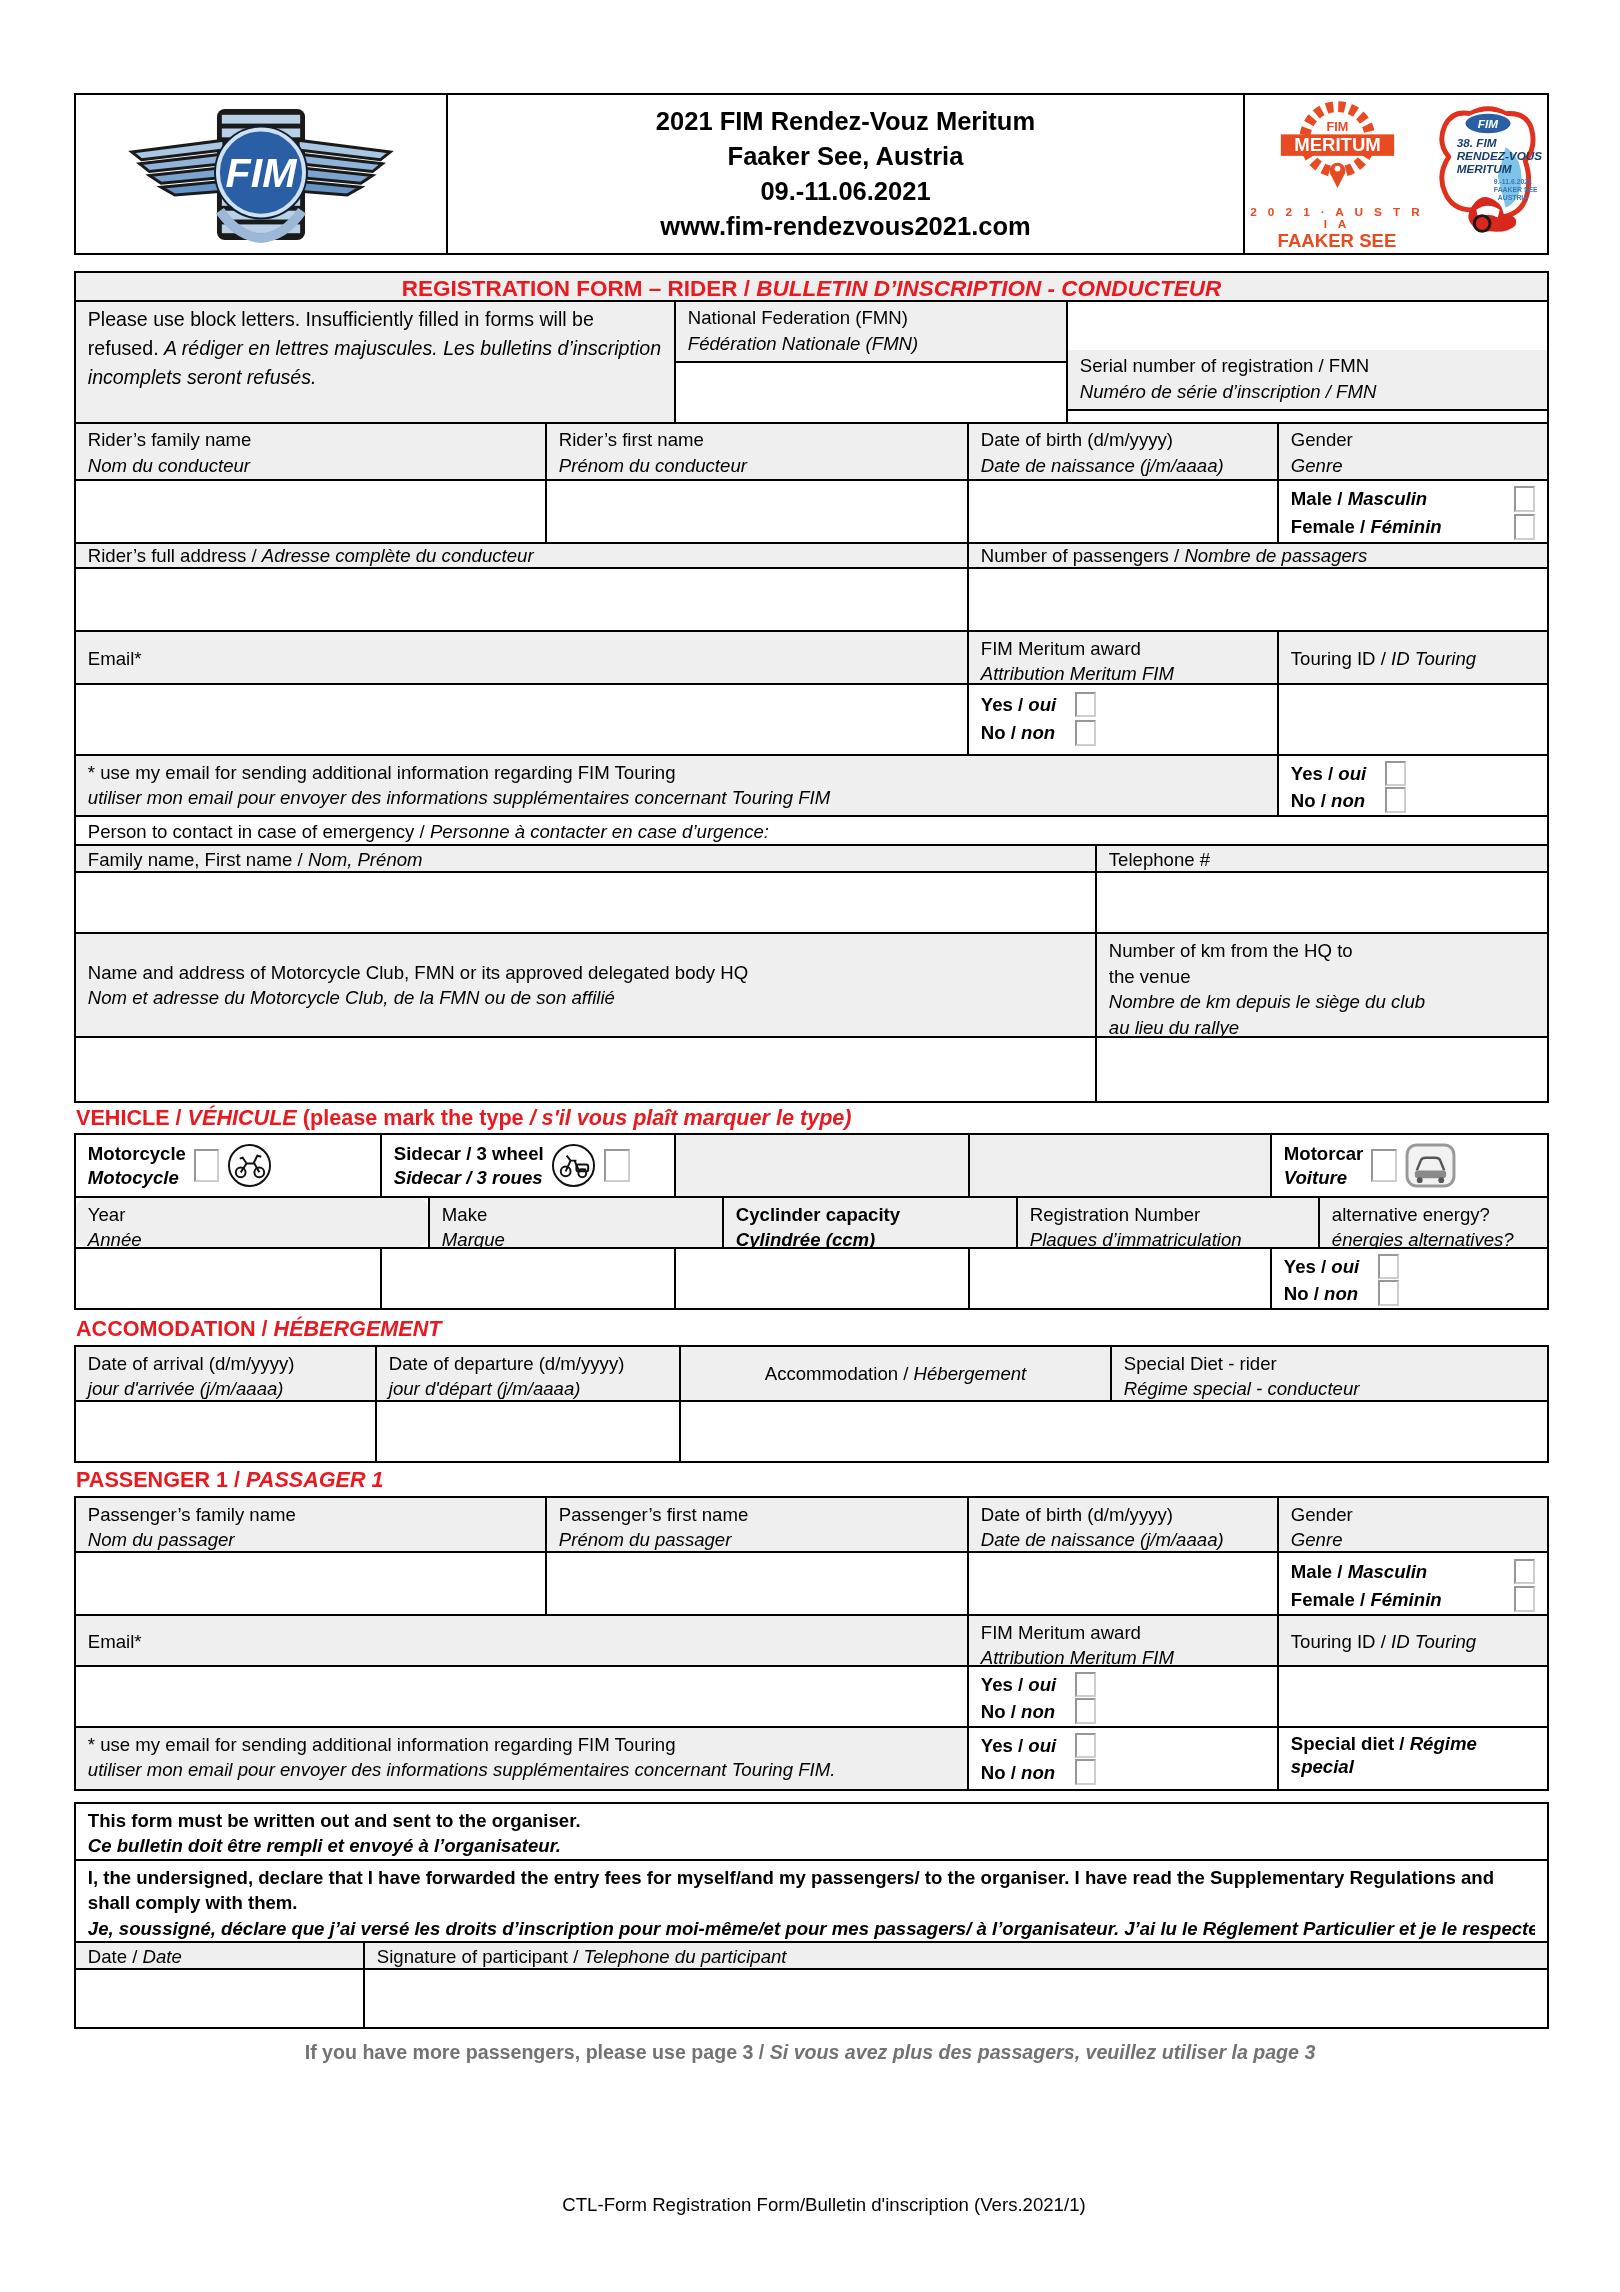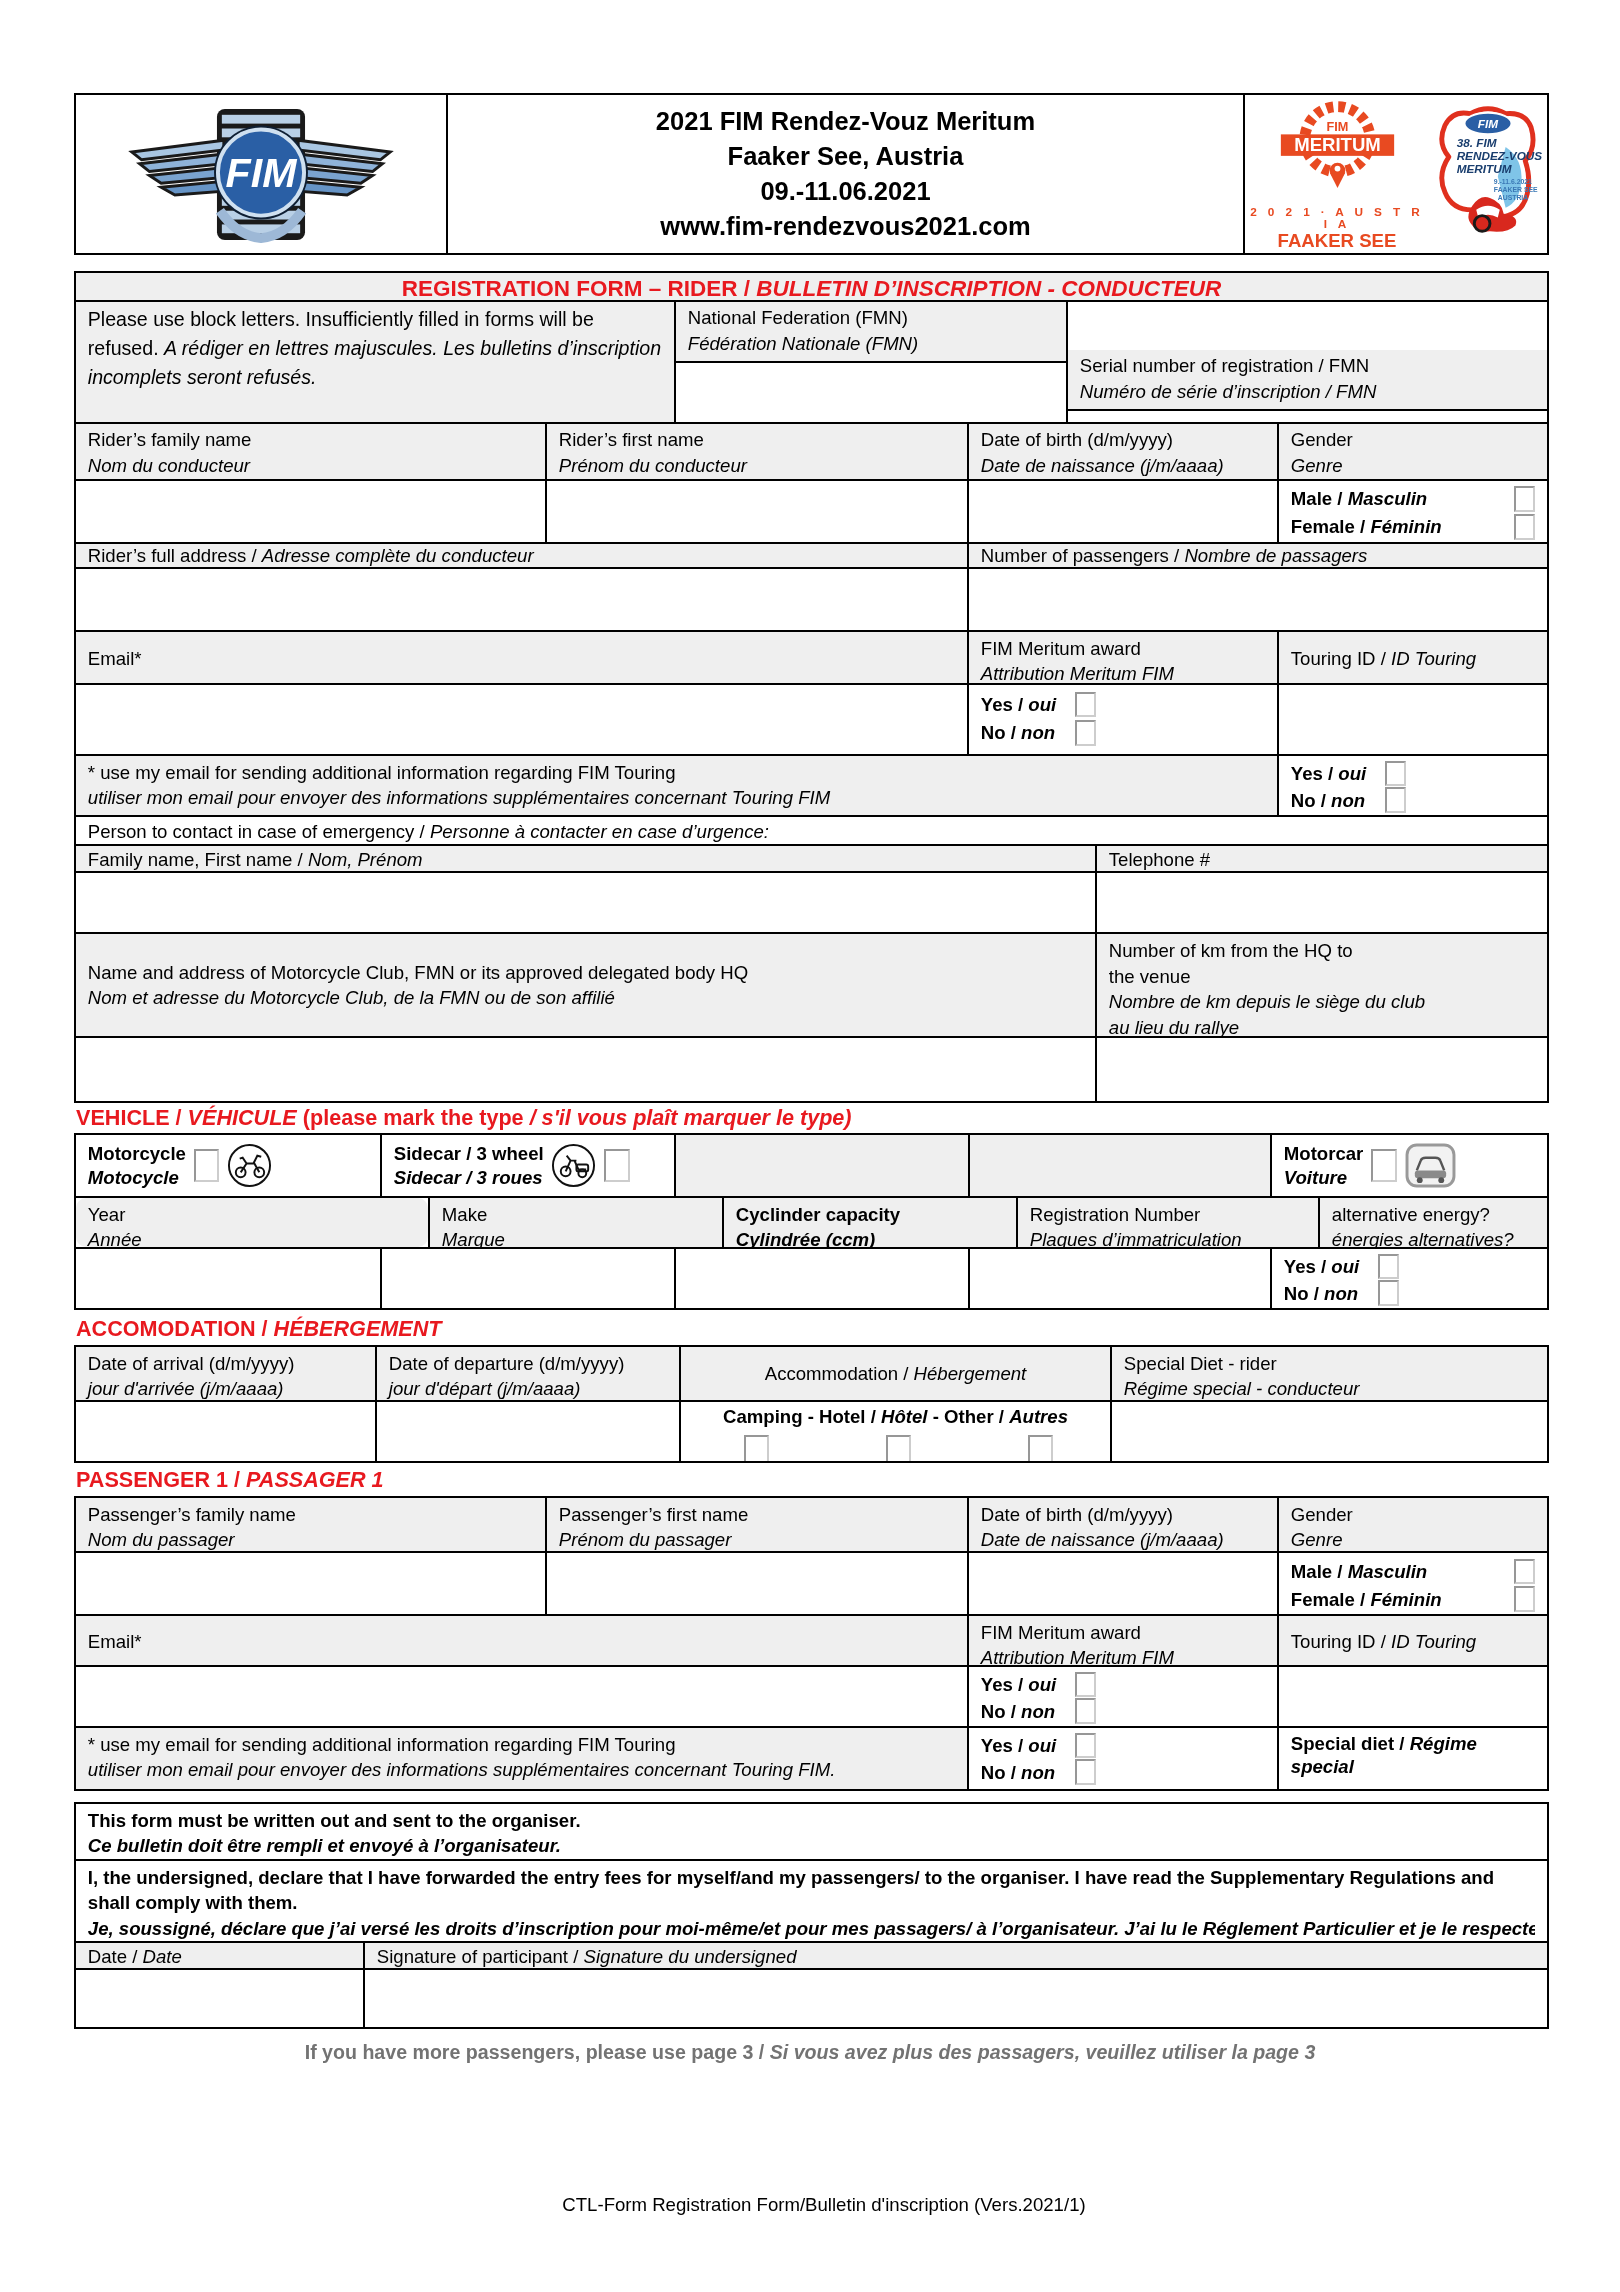--- a/index.html
+++ b/index.html
@@ -406,30 +406,20 @@
         <span>Accommodation / </span><span class="fr">Hébergement</span>
       </div>
       <div class="c g stack last">
         <span class="en">Special Diet - rider</span>
           <span class="fr">Régime special - conducteur</span>
       </div>
     </div>
     <div class="row thick" style="height:61px;">
       <div class="c" style="width:299px;"></div>
       <div class="c" style="width:304px;"></div>
-      <div class="c" style="width:431px;padding:2px 5.9px;">
-        <div class="camp-line">
-          <span>Camping - Hotel / </span><span class="fr">Hôtel</span><span> - Other / </span><span class="fr">Autres</span>
-        </div>
-        <div class="camp-boxes">
-          <span class="cb" style="width:21.6px;height:25.5px;"></span>
-          <span class="cb" style="width:21.6px;height:25.5px;"></span>
-          <span class="cb" style="width:21.6px;height:25.5px;"></span>
-        </div>
-      </div>
       <div class="c last"></div>
     </div>
   </div>
 
   <div class="sec-label" style="top:1468px;">
     <span>PASSENGER 1 / </span><span class="fr">PASSAGER 1</span>
   </div>
 
   <div class="tbl" style="top:1496px;">
     <div class="row" style="height:53px;">
@@ -527,21 +517,21 @@
       <div class="c last">
         <span class="b" style="display:block;">I, the undersigned, declare that I have forwarded the entry fees for myself/and my passengers/ to the organiser. I have read the Supplementary Regulations and shall comply with them.</span>
         <span class="b fr" style="display:block;white-space:nowrap;overflow:hidden;">Je, soussigné, déclare que j’ai versé les droits d’inscription pour moi-même/et pour mes passagers/ à l’organisateur. J’ai lu le Réglement Particulier et je le respecterai.</span>
       </div>
     </div>
     <div class="row thick" style="height:27.4px;">
       <div class="c g" style="width:287px;line-height:19.6px;">
         <span>Date / </span><span class="fr">Date</span>
       </div>
       <div class="c g last" style="line-height:19.6px;">
-        <span>Signature of participant / </span><span class="fr">Signature du undersigned</span>
+        <span>Signature of participant / </span><span class="fr">Telephone du participant</span>
       </div>
     </div>
     <div class="row thick" style="height:59px;">
       <div class="c" style="width:287px;"></div>
       <div class="c last"></div>
     </div>
   </div>
 
   <div class="note-red" style="top:2041px;">
     <span>If you have more passengers, please use page 3 / </span><span class="fr">Si vous avez plus des passagers, veuillez utiliser la page 3</span>

